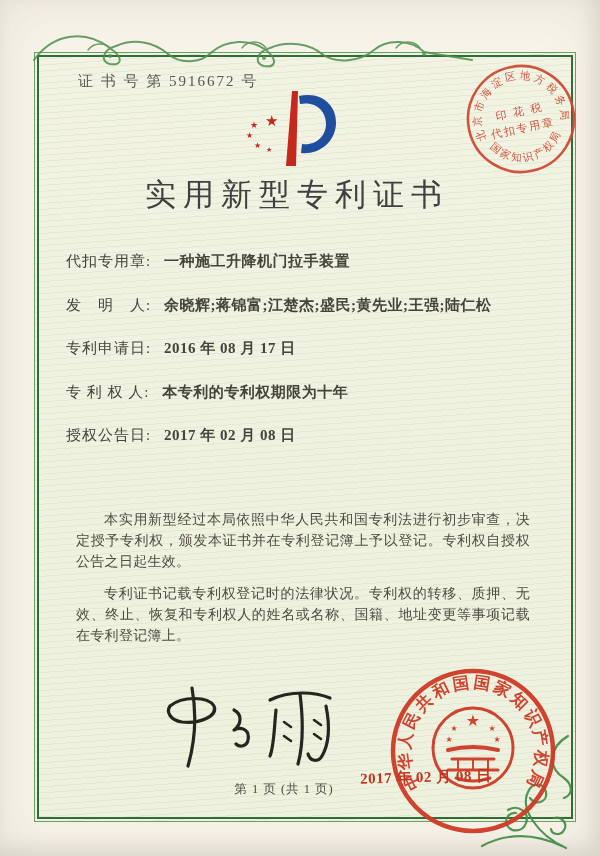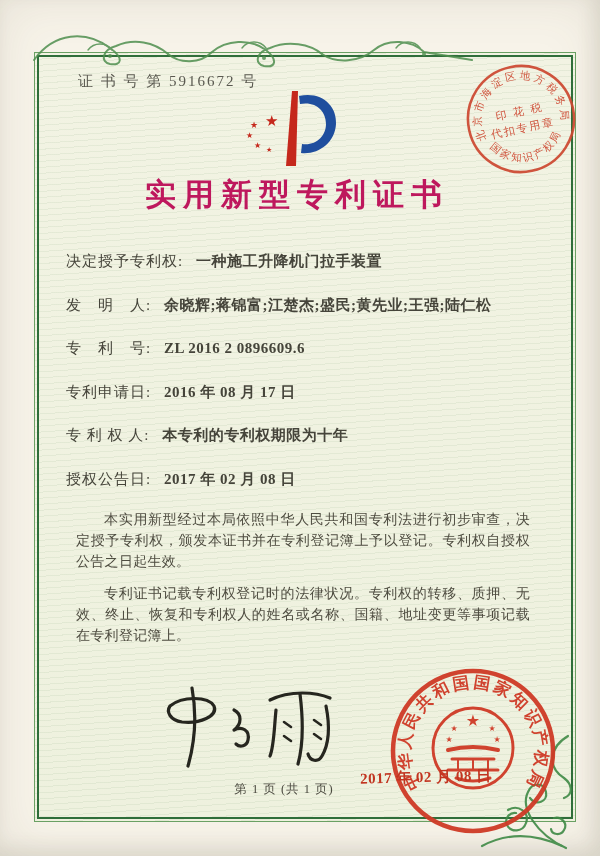--- a/index.html
+++ b/index.html
@@ -17,22 +17,22 @@
       repeating-linear-gradient(176deg, rgba(110,152,104,.10) 0 1px, rgba(110,152,104,0) 1px 6px),
       linear-gradient(#f2f3e3,#eef1de);
   }
   .frame::after{
     content:"";position:absolute;left:2px;top:2px;right:2px;bottom:2px;
     border:2px solid #2f6e3a;pointer-events:none;
   }
   .abs{position:absolute;}
   .cert-no{left:66px;top:72px;font-size:15px;letter-spacing:2px;color:#5a5950;margin-left:12px;}
   .title{
-    left:0;right:6px;top:174px;text-align:center;font-size:31px;font-weight:bold;
-    letter-spacing:7px;color:#be185d;
+    left:0;right:6px;top:174px;text-align:center;font-size:31px;font-weight:normal;
+    letter-spacing:7px;color:#404040;
   }
   .fields{left:66px;top:252px;width:460px;}
   .field-row{height:43.5px;font-size:15px;color:#45443a;white-space:nowrap;}
   .field-row .lab{letter-spacing:1px;}
   .field-row .val{margin-left:9px;letter-spacing:.5px;font-weight:bold;}
   .paras{left:64px;top:498px;width:478px;color:#4e4c40;}
   .paras p{margin:12px;text-indent:2em;font-size:14px;line-height:20.8px;text-align:justify;letter-spacing:.3px;}
   .officer{left:66px;top:698px;color:#3c3b31;font-size:15px;}
   .officer .role{letter-spacing:4px;}
   .officer .name{margin-top:11px;letter-spacing:2px;}
@@ -95,30 +95,26 @@
     <text x="8" y="62" font-size="8" fill="#c5281c">★</text>
     <text x="20" y="66" font-size="7" fill="#c5281c">★</text>
   </svg>
 
   <div class="abs cert-no">证 书 号 第 5916672 号</div>
 
   <div class="abs title">实用新型专利证书</div>
 
   <div class="abs fields">
     <div class="field-row">
-      <span class="lab">决定授予专利权:</span>
+      <span class="lab">代扣专用章:</span>
       <span class="val">一种施工升降机门拉手装置</span>
     </div>
     <div class="field-row">
       <span class="lab">发　明　人:</span>
       <span class="val">余晓辉;蒋锦富;江楚杰;盛民;黄先业;王强;陆仁松</span>
-    </div>
-    <div class="field-row">
-      <span class="lab">专　利　号:</span>
-      <span class="val">ZL 2016 2 0896609.6</span>
     </div>
     <div class="field-row">
       <span class="lab">专利申请日:</span>
       <span class="val">2016 年 08 月 17 日</span>
     </div>
     <div class="field-row">
       <span class="lab">专 利 权 人:</span>
       <span class="val">本专利的专利权期限为十年</span>
     </div>
     <div class="field-row">

